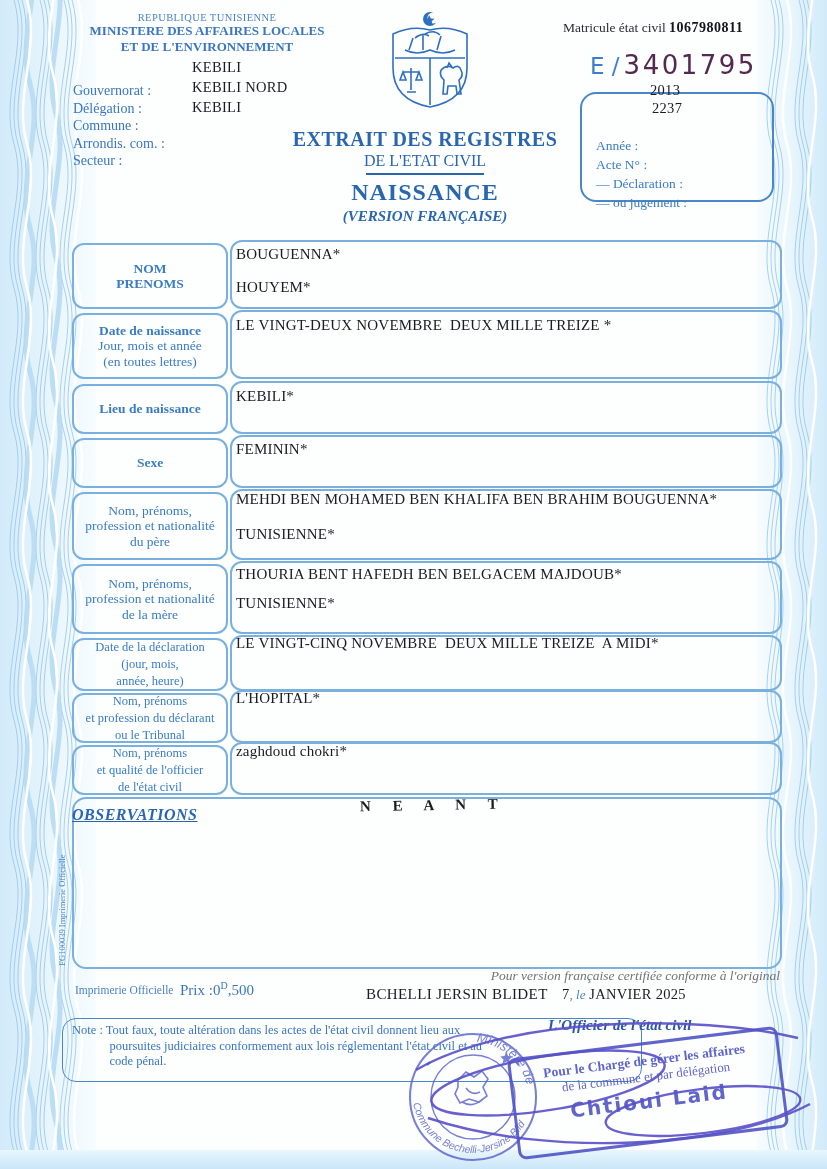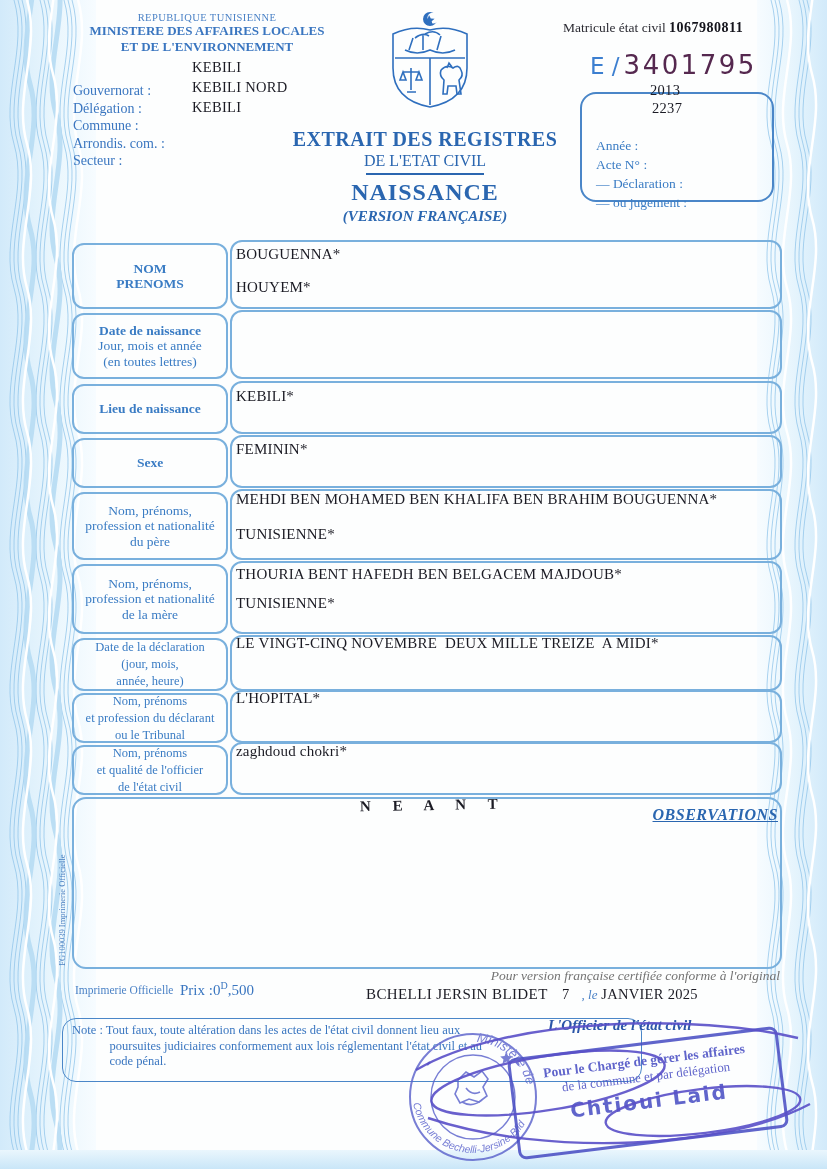--- a/index.html
+++ b/index.html
@@ -53,31 +53,31 @@
   .r6l{top:564px;height:66px;} .r6v{top:561px;height:69px;}
   .r7l{top:638px;height:49px;} .r7v{top:635px;height:52px;}
   .r8l{top:693px;height:46px;} .r8v{top:690px;height:49px;}
   .r9l{top:745px;height:46px;} .r9v{top:742px;height:49px;}
   .vtext1{top:238px;} .vtext2{top:309px;} .vtext3{top:380px;} .vtext4{top:433px;}
   .vtext5{top:482px;line-height:35px;} .vtext6{top:560px;line-height:29px;}
   .vtext7{top:627px;} .vtext8{top:682px;} .vtext9{top:735px;}
   .lbl.small{font-size:12.5px;line-height:17px;}
   
   .obs-box{left:72px;top:797px;width:706px;height:168px;border:2px solid #79b0dd;border-radius:14px;}
-  .obs-title{left:72px;top:806px;width:706px;text-align:right;color:#2a66b0;
+  .obs-title{left:72px;top:806px;width:706px;text-align:left;color:#2a66b0;
     font-weight:bold;font-style:italic;font-size:16px;text-decoration:underline;letter-spacing:.5px;}
   .neant{left:360px;top:797px;font-size:15px;font-weight:bold;color:#1b1b24;letter-spacing:9px;transform:rotate(-1deg);}
   
   .imprimerie{left:75px;top:984px;font-size:11.5px;color:#4b82c6;}
   .prix{left:180px;top:980px;font-size:15px;color:#3a76c0;}
   .prix sup{font-size:10px;}
   .certify{left:420px;top:968px;width:360px;text-align:right;font-style:italic;font-size:13.5px;color:#737373;}
   .place-typed{left:366px;top:986px;font-size:15px;letter-spacing:.4px;}
   .dateline{left:562px;top:986px;font-size:15px;}
-  .dateline .le{color:#4b82c6;font-style:italic;font-size:13px;margin-left:12px;}
+  .dateline .le{color:#4b82c6;font-style:italic;font-size:13px;}
   .note-box{left:62px;top:1018px;width:578px;height:62px;border:1.5px solid #4a86c8;border-radius:14px;}
   .note-text{left:72px;top:1023px;width:560px;font-size:12.5px;color:#3a76c0;line-height:15.5px;white-space:pre;}
   .officier{left:548px;top:1017px;font-size:15px;font-weight:bold;font-style:italic;color:#2a55a8;}
   .side-text{left:-28px;top:905px;font-size:8.5px;color:#4a7fc0;transform:rotate(-90deg);width:180px;text-align:center;}
   
   .rect-stamp{left:512px;top:1042px;width:266px;height:96px;border:3px solid #4b50c4;border-radius:8px;
     transform:rotate(-7deg);color:#4b50c4;text-align:center;opacity:.88;background:rgba(255,255,255,0);}
   .rs1{font-size:13.5px;font-weight:bold;margin-top:8px;}
   .rs2{font-size:13px;}
   .rs3{font-size:20px;font-weight:bold;letter-spacing:2px;margin-top:4px;
@@ -195,20 +195,21 @@
     </div>
   <div class="cellbox valcell r1v"></div>
   <div class="val vtext1">BOUGUENNA*
 HOUYEM*</div>
 
   <div class="cellbox lblcell r2l">
     <div class="lbl"><span class="lbl bold" style="display:block">Date de naissance</span><span class="lbl" style="display:block">Jour, mois et année
 (en toutes lettres)</span></div>
   </div>
   <div class="cellbox valcell r2v"></div>
+  <div class="val vtext2">LE VINGT-DEUX NOVEMBRE  DEUX MILLE TREIZE *</div>
 
   <div class="cellbox lblcell r3l">
       <div class="lbl bold">Lieu de naissance</div>
     </div>
   <div class="cellbox valcell r3v"></div>
   <div class="val vtext3">KEBILI*</div>
 
   <div class="cellbox lblcell r4l">
       <div class="lbl bold">Sexe</div>
     </div>

